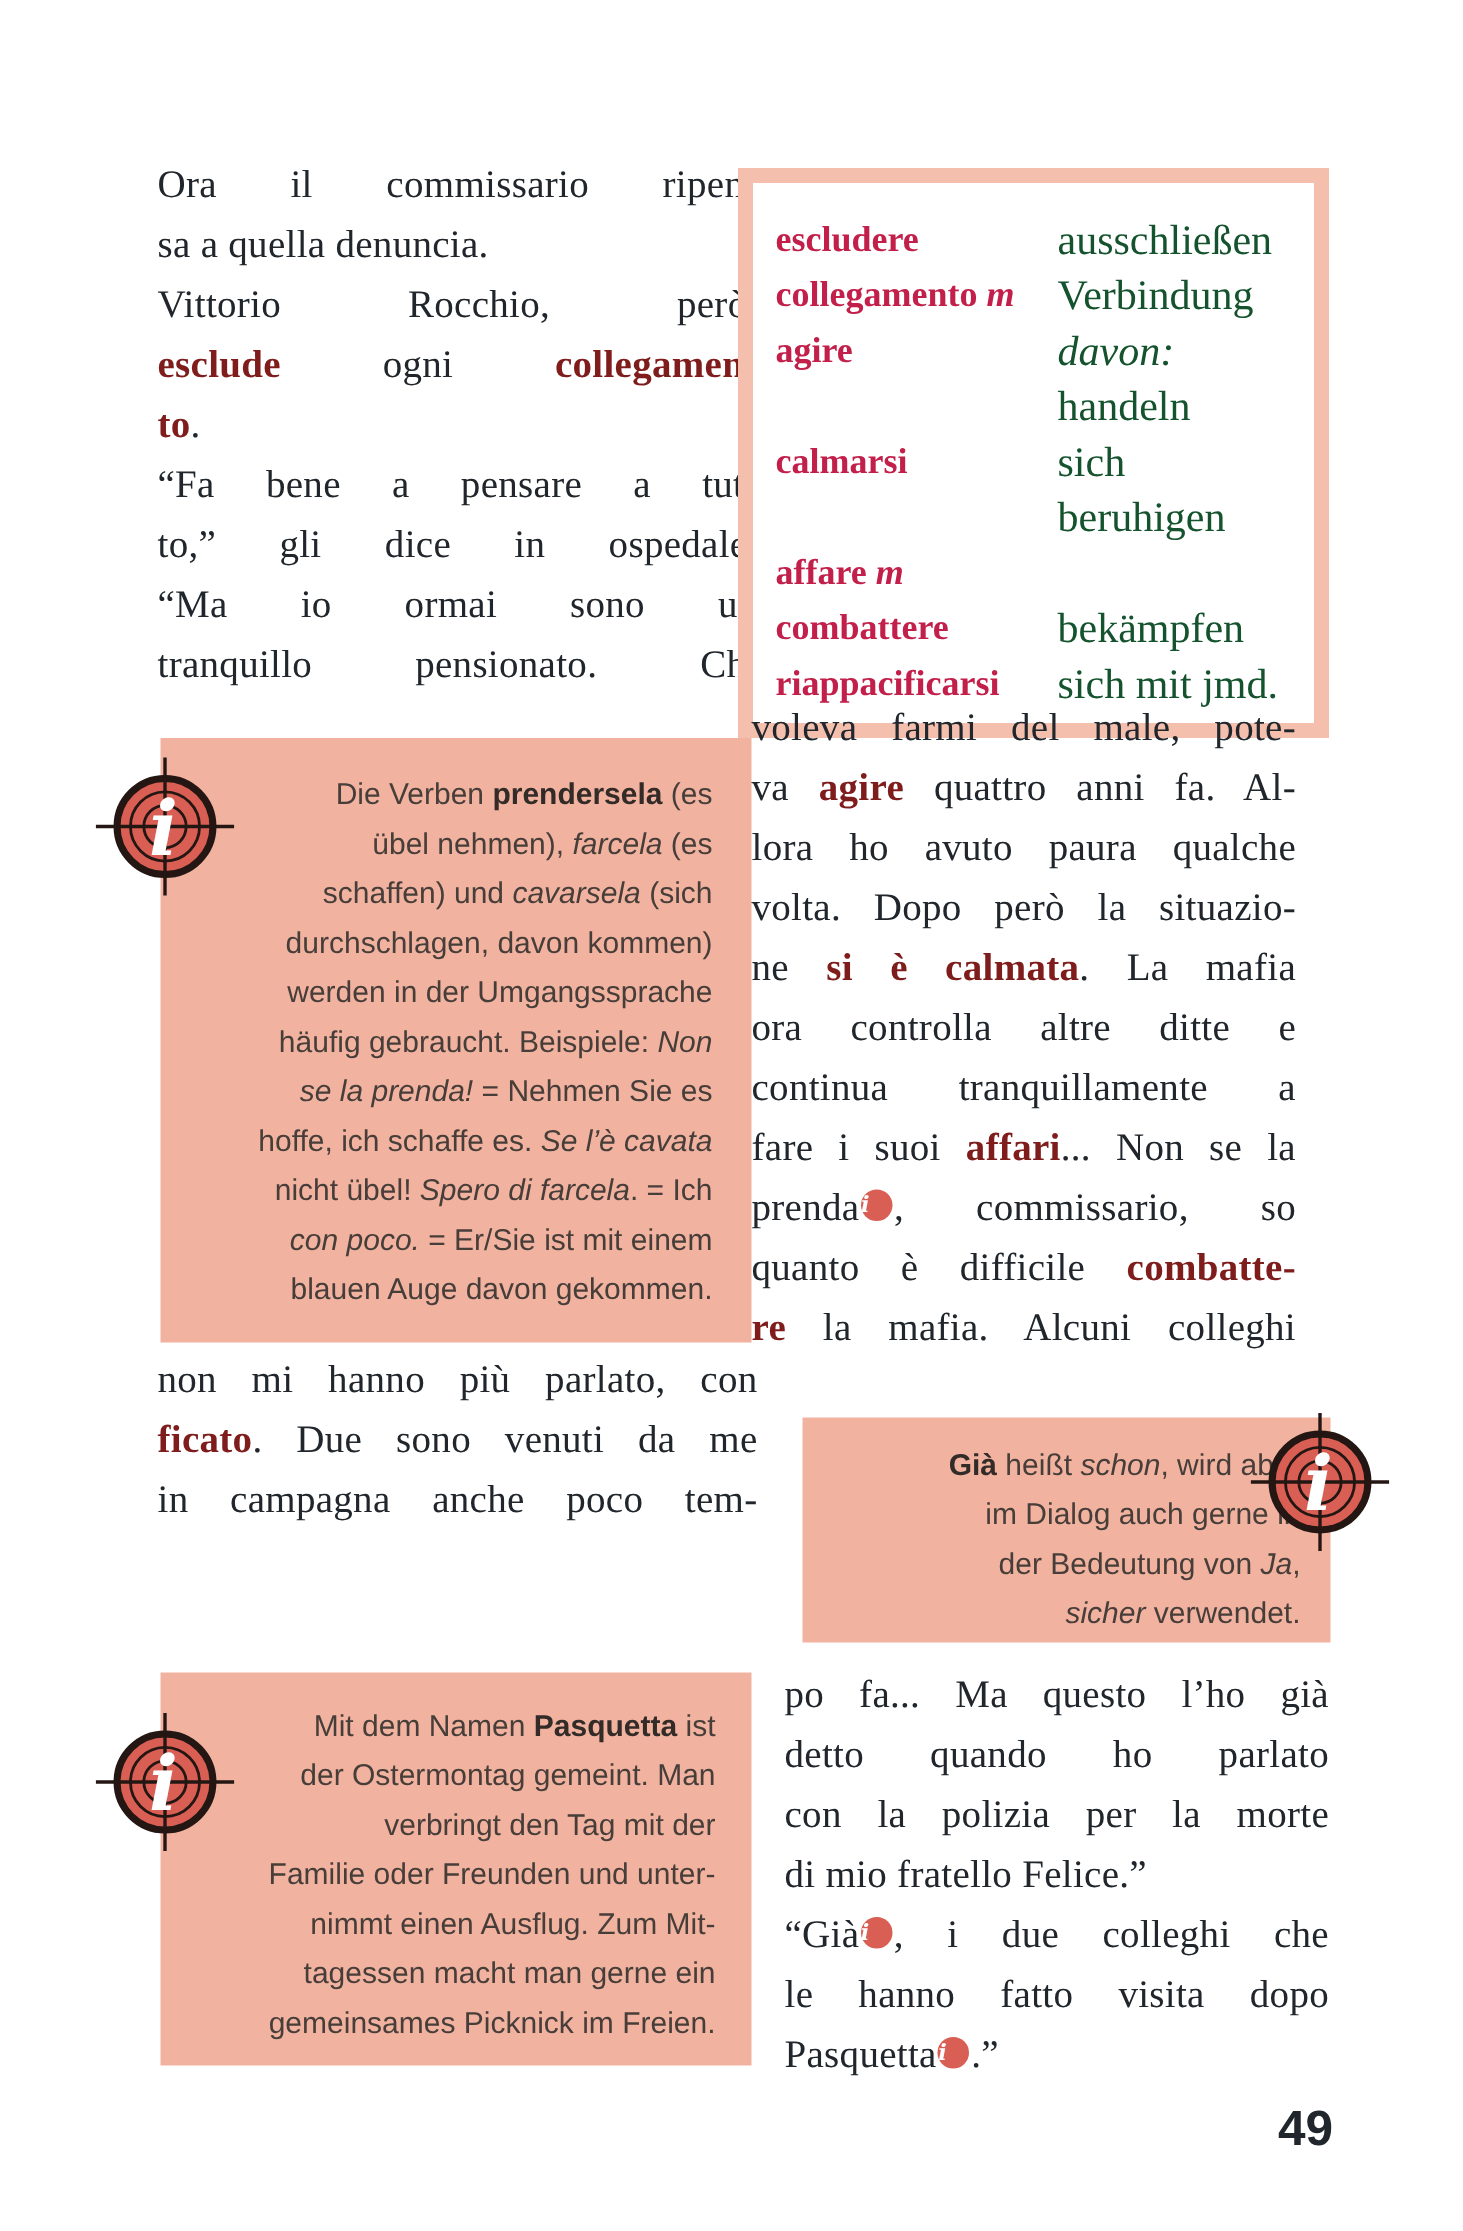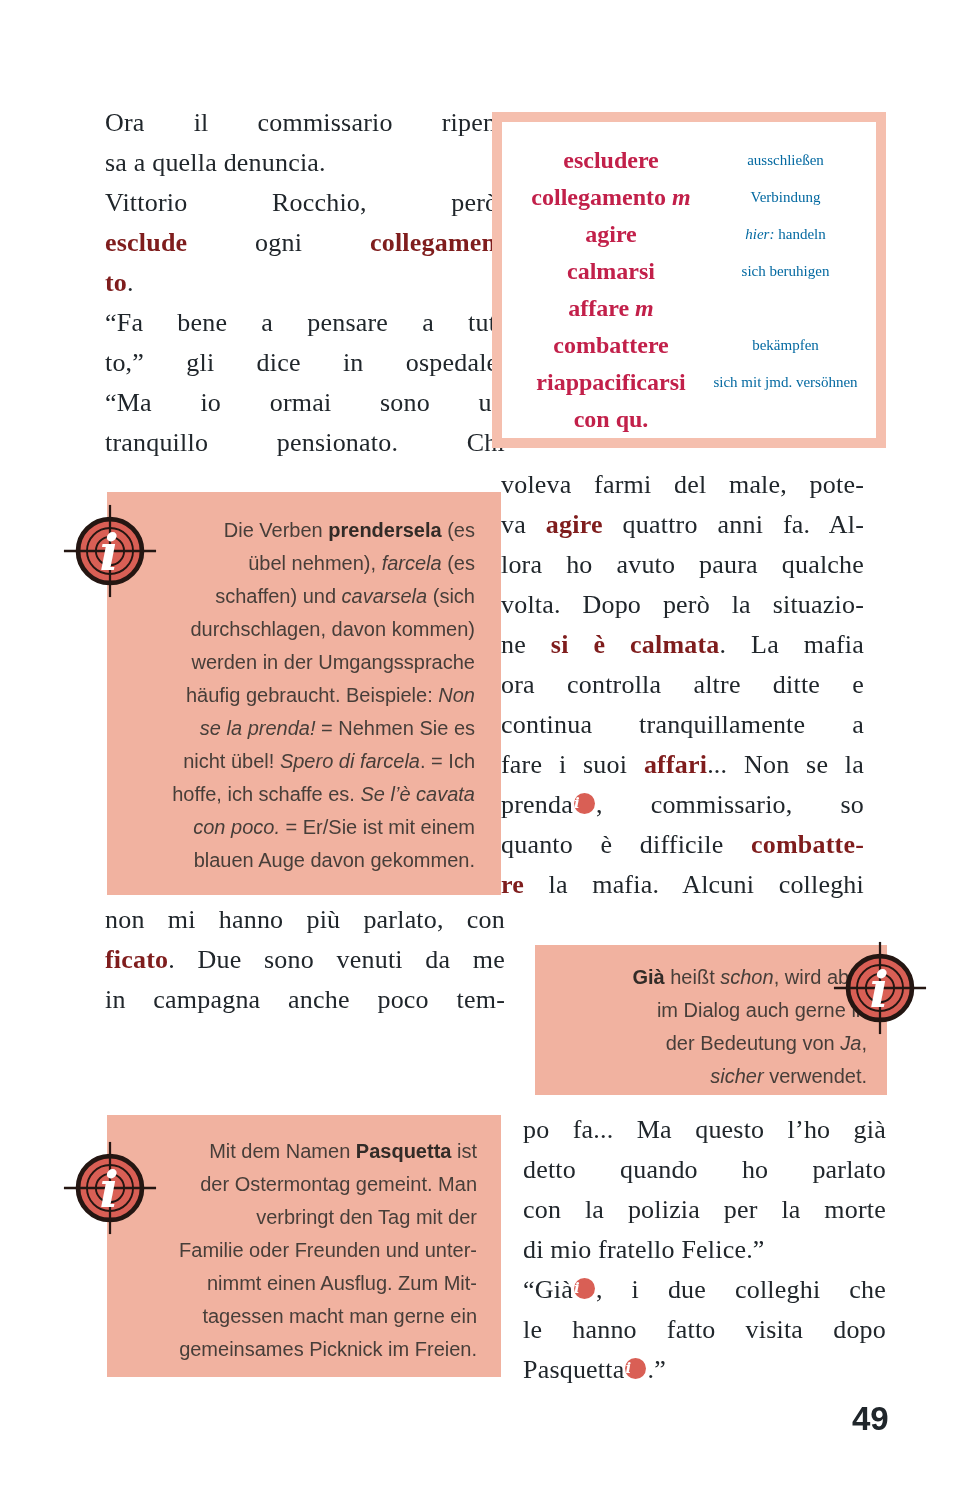--- a/index.html
+++ b/index.html
@@ -24,40 +24,39 @@
     text-align:justify;
     text-align-last:justify;
   }
   .body-lines .line.end{
     text-align-last:left;
   }
   .hl{color:#7f1d1d;font-weight:bold;}
   
   .vocab-box{
     position:absolute;left:492px;top:112px;
-    width:394px;height:336px;
+    width:394px;height:380px;
     box-sizing:border-box;
     background:#ffffff;
     border:10px solid #f5bfae;
     overflow:hidden;
-    text-align:center;
   }
   .vocab-rows{padding:20px 10px 0 15px;}
   .vrow{
     display:grid;
     grid-template-columns:188px 1fr;
     line-height:37px;
   }
   .vit{
     color:#c2204a;font-weight:bold;
     font-size:24px;
   }
   .vit em{font-weight:bold;}
   .vde{
-    color:#0369a1;font-size:15px;
+    color:#14532d;font-size:28px;
   }
   
   .infobox{
     position:absolute;
     background:#f1b2a0;
     font-family:"Liberation Sans",sans-serif;
     font-size:20px;
     line-height:33px;
     color:#473e39;
     box-sizing:border-box;
@@ -122,21 +121,21 @@
         <div class="vrow">
           <div class="vit">escludere</div>
           <div class="vde">ausschließen</div>
         </div>
         <div class="vrow">
           <div class="vit">collegamento <em>m</em></div>
           <div class="vde">Verbindung</div>
         </div>
         <div class="vrow">
           <div class="vit">agire</div>
-          <div class="vde"><em>hier:</em> handeln</div>
+          <div class="vde"><em>davon:</em> handeln</div>
         </div>
         <div class="vrow">
           <div class="vit">calmarsi</div>
           <div class="vde">sich beruhigen</div>
         </div>
         <div class="vrow">
           <div class="vit">affare <em>m</em></div>
         </div>
         <div class="vrow">
           <div class="vit">combattere</div>
@@ -160,22 +159,22 @@
     </svg>
     <div class="icon-spacer"></div>
     <div>
         <div class="line">Die Verben <span class="bb">prendersela</span> (es</div>
         <div class="line">übel nehmen), <em>farcela</em> (es</div>
         <div class="line">schaffen) und <em>cavarsela</em> (sich</div>
         <div class="line">durchschlagen, davon kommen)</div>
         <div class="line">werden in der Umgangssprache</div>
         <div class="line">häufig gebraucht. Beispiele: <em>Non</em></div>
         <div class="line"><em>se la prenda!</em> = Nehmen Sie es</div>
+        <div class="line">hoffe, ich schaffe es. <em>Se l’è cavata</em></div>
         <div class="line">nicht übel! <em>Spero di farcela</em>. = Ich</div>
-        <div class="line">hoffe, ich schaffe es. <em>Se l’è cavata</em></div>
         <div class="line"><em>con poco.</em> = Er/Sie ist mit einem</div>
         <div class="line">blauen Auge davon gekommen.</div>
       </div>
   </div>
 
   <div class="body-lines col-right-top">
       <div class="line">voleva farmi del male, pote-</div>
       <div class="line">va <span class="hl">agire</span> quattro anni fa. Al-</div>
       <div class="line">lora ho avuto paura qualche</div>
       <div class="line">volta. Dopo però la situazio-</div>

